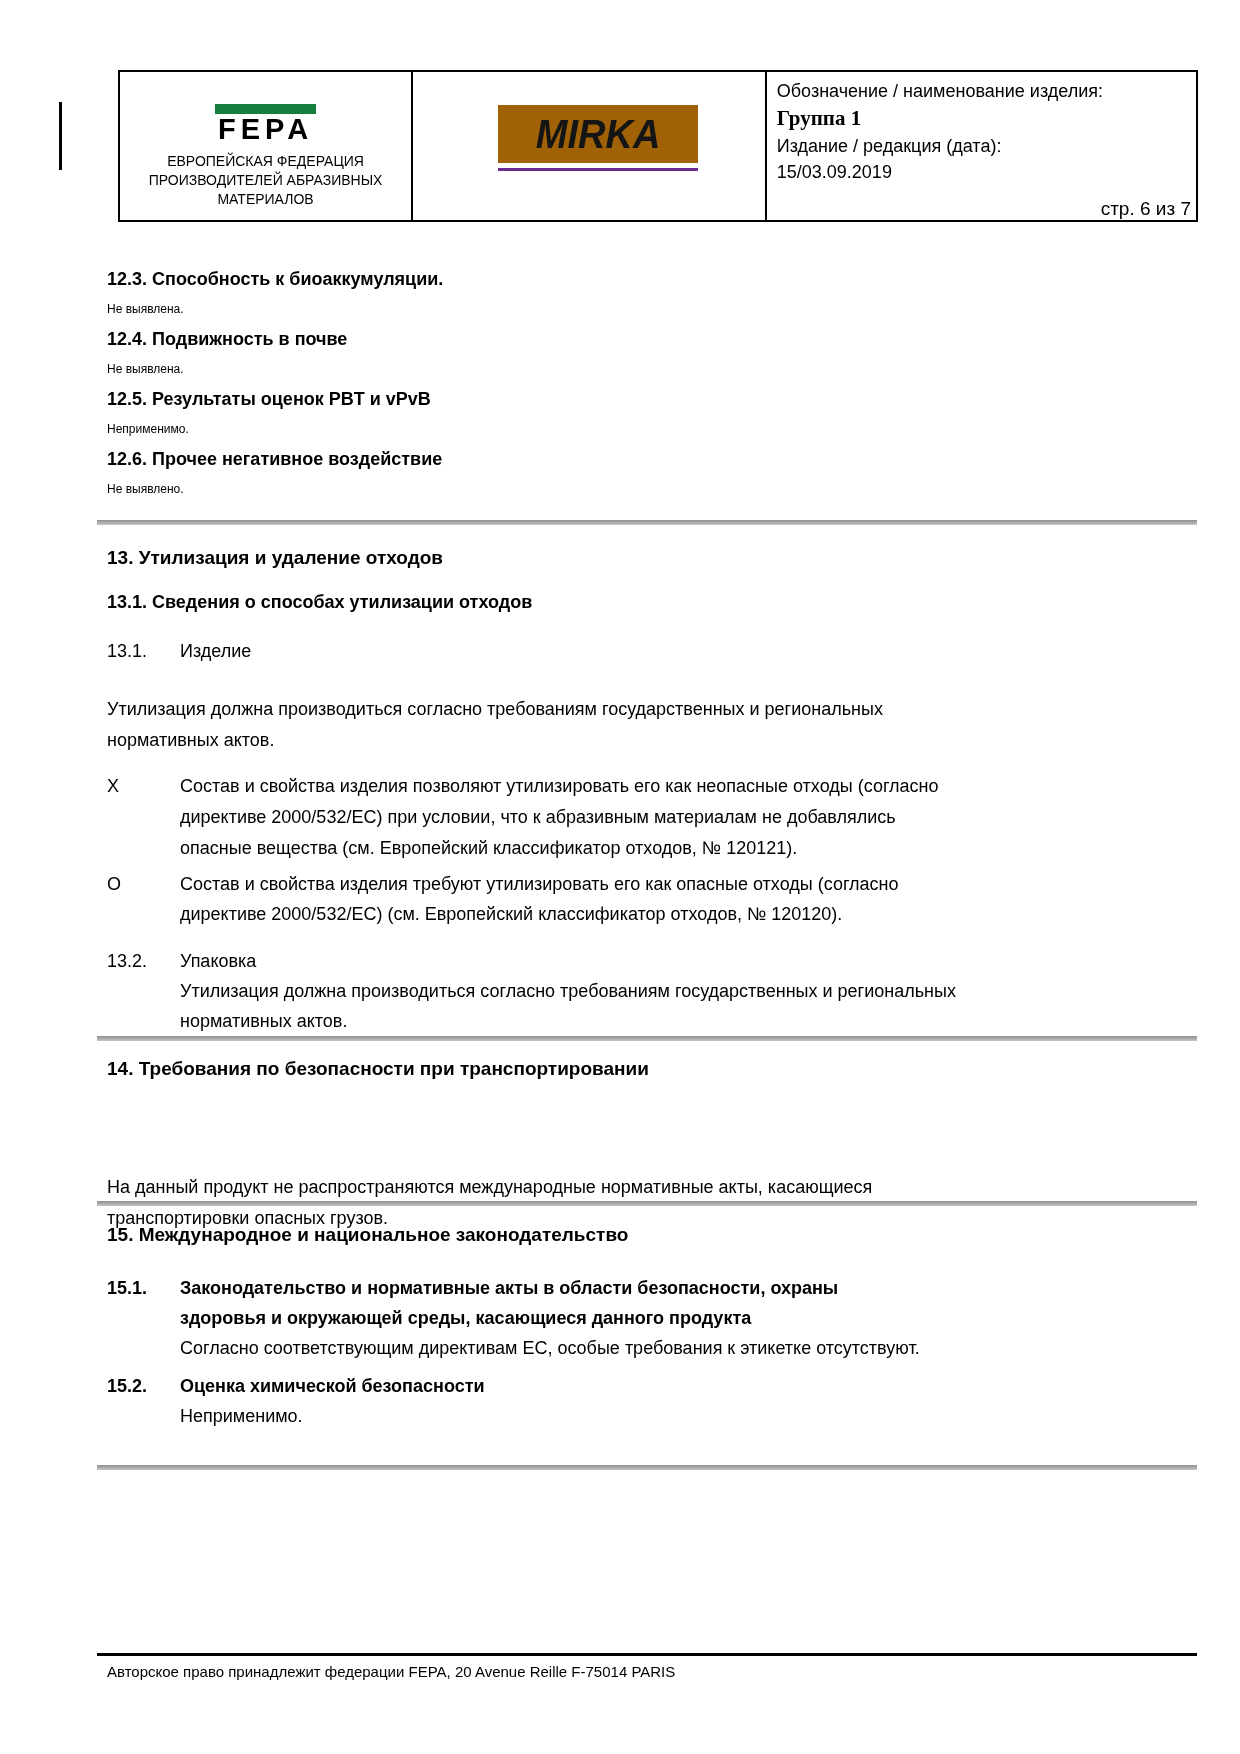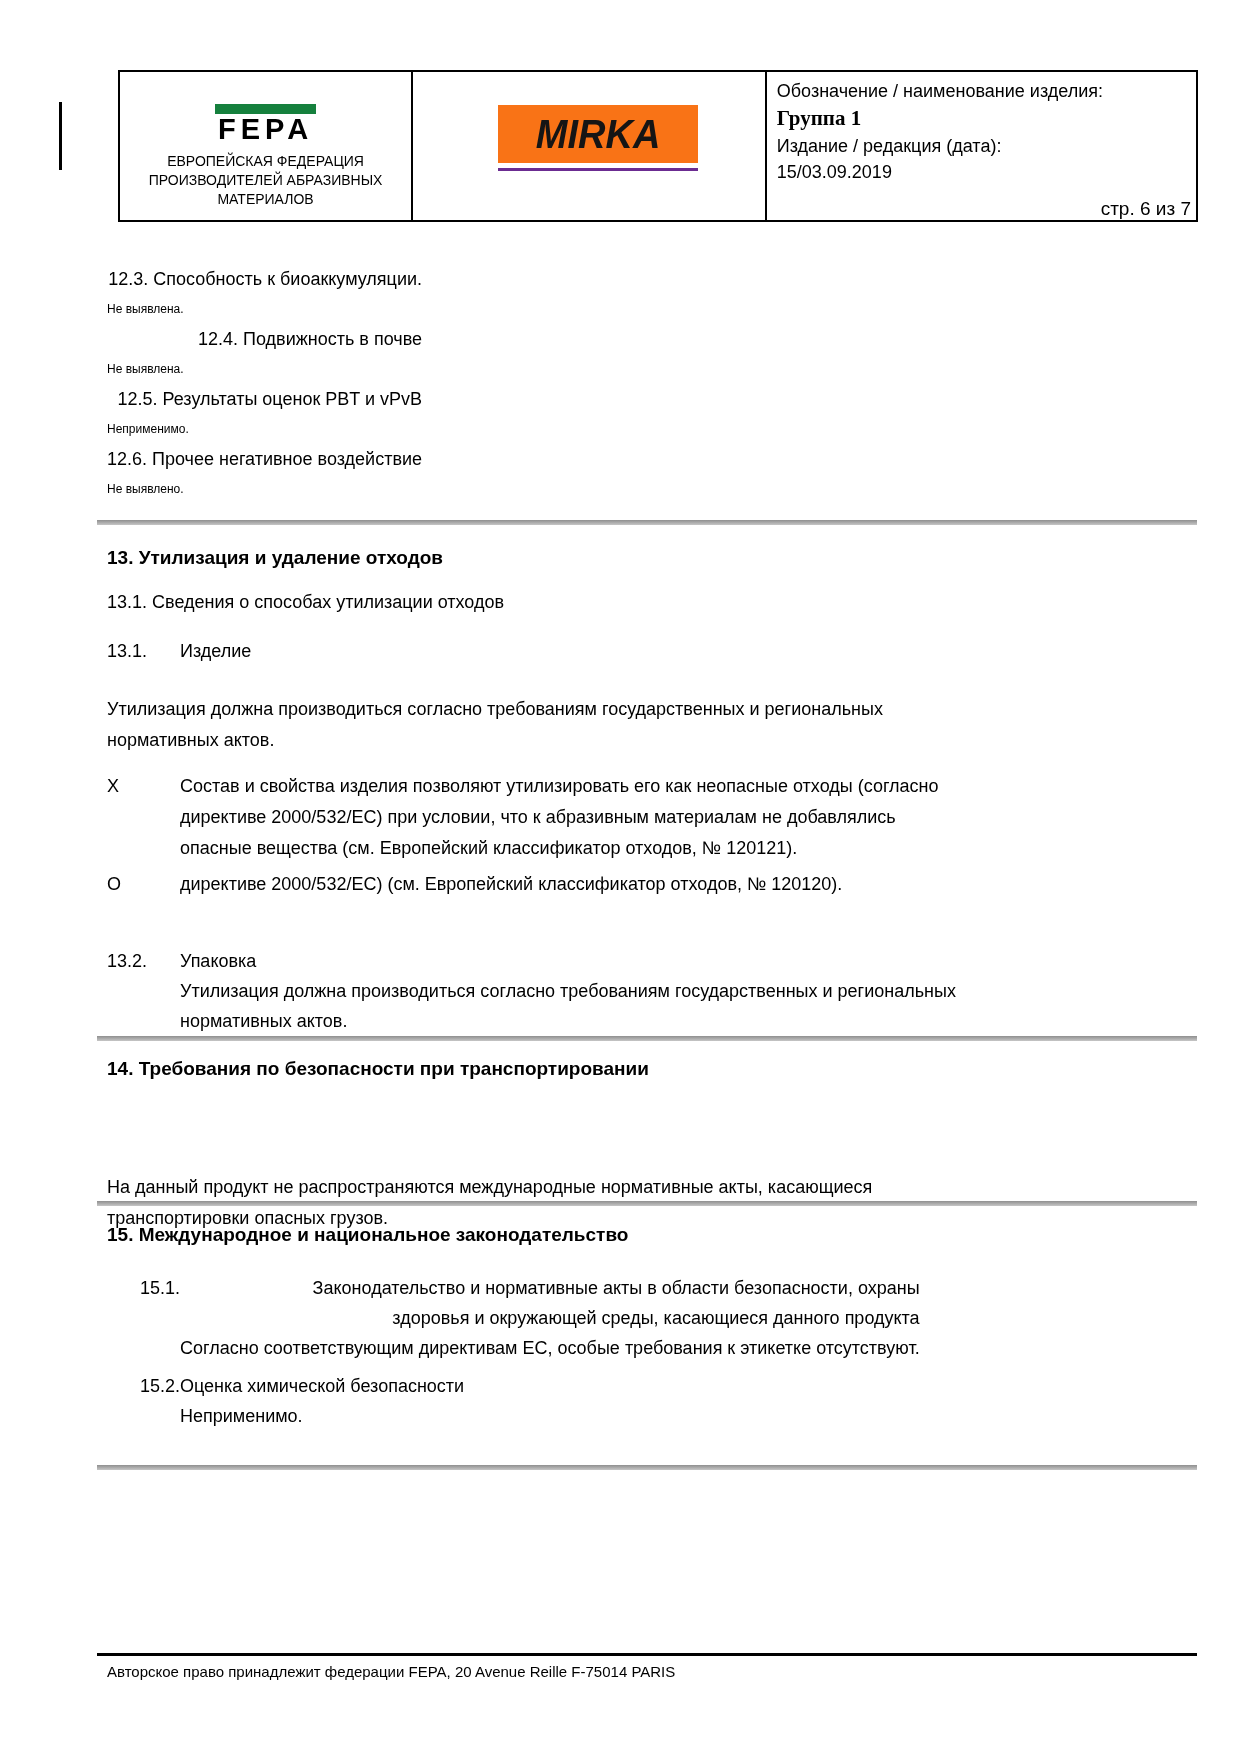--- a/index.html
+++ b/index.html
@@ -16,33 +16,33 @@
        border:2px solid #000;box-sizing:border-box;display:flex;}
   .hdr-cell{box-sizing:border-box;position:relative;}
   .cell-fepa{width:305px;border-right:2px solid #000;display:flex;flex-direction:column;align-items:center;}
   .cell-mirka{width:368px;border-right:2px solid #000;}
   .cell-info{width:446px;padding:6px 8px 0 10px;}
 
   .fepa-logo{margin-top:32px;display:inline-block;border-top:10px solid #15803d;
      font-weight:bold;font-size:29px;line-height:30px;letter-spacing:5px;padding:0 3px;}
   .fepa-caption{margin-top:8px;text-align:center;font-size:14px;line-height:19px;}
 
-  .mirka-box{position:absolute;left:85px;top:33px;width:200px;height:58px;background:#f97316;
+  .mirka-box{position:absolute;left:85px;top:33px;width:200px;height:58px;background:#a16207;
      display:flex;align-items:center;justify-content:center;}
   .mirka-text{font-weight:bold;font-style:italic;font-size:38px;letter-spacing:0px;color:#151515;
      transform:scaleY(1.05);}
   .mirka-underline{position:absolute;left:85px;top:96px;width:200px;height:3px;background:#6B2C91;}
 
   .info-label{font-size:18px;line-height:26px;}
   .info-strong{font-family:"Liberation Serif","DejaVu Serif",serif;font-weight:bold;font-size:21px;line-height:29px;}
   .page-indicator{position:absolute;right:5px;bottom:-2px;font-size:19px;line-height:26px;}
 
   
   .abs{position:absolute;left:107px;white-space:nowrap;}
-  .h-bold{font-weight:normal;font-size:18px;text-align:right;}
+  .h-bold{font-weight:bold;font-size:18px;}
   .h-major{font-weight:bold;font-size:19px;}
   .body-text{font-size:18px;}
   .lh30 div{line-height:30px;}
   .lh31 div{line-height:31px;}
 
   .s12{top:264px;}
   .s12 div{line-height:30px;font-size:12px;}
   .s12 .h-bold{font-size:18px;}
 
   .divider{position:absolute;left:97px;width:1100px;height:5px;
@@ -117,20 +117,21 @@
     <div>
       <div>Состав и свойства изделия позволяют утилизировать его как неопасные отходы (согласно</div>
       <div>директиве 2000/532/EC) при условии, что к абразивным материалам не добавлялись</div>
       <div>опасные вещества (см. Европейский классификатор отходов, № 120121).</div>
     </div>
   </div>
 
   <div class="abs body-text row lh30" style="top:869px;">
     <div class="num">O</div>
     <div>
+      <div>Состав и свойства изделия требуют утилизировать его как опасные отходы (согласно</div>
       <div>директиве 2000/532/EC) (см. Европейский классификатор отходов, № 120120).</div>
     </div>
   </div>
 
   <div class="abs body-text row lh30" style="top:946px;">
     <div class="num">13.2.</div>
     <div>
       <div>Упаковка</div>
       <div>Утилизация должна производиться согласно требованиям государственных и региональных</div>
       <div>нормативных актов.</div>

